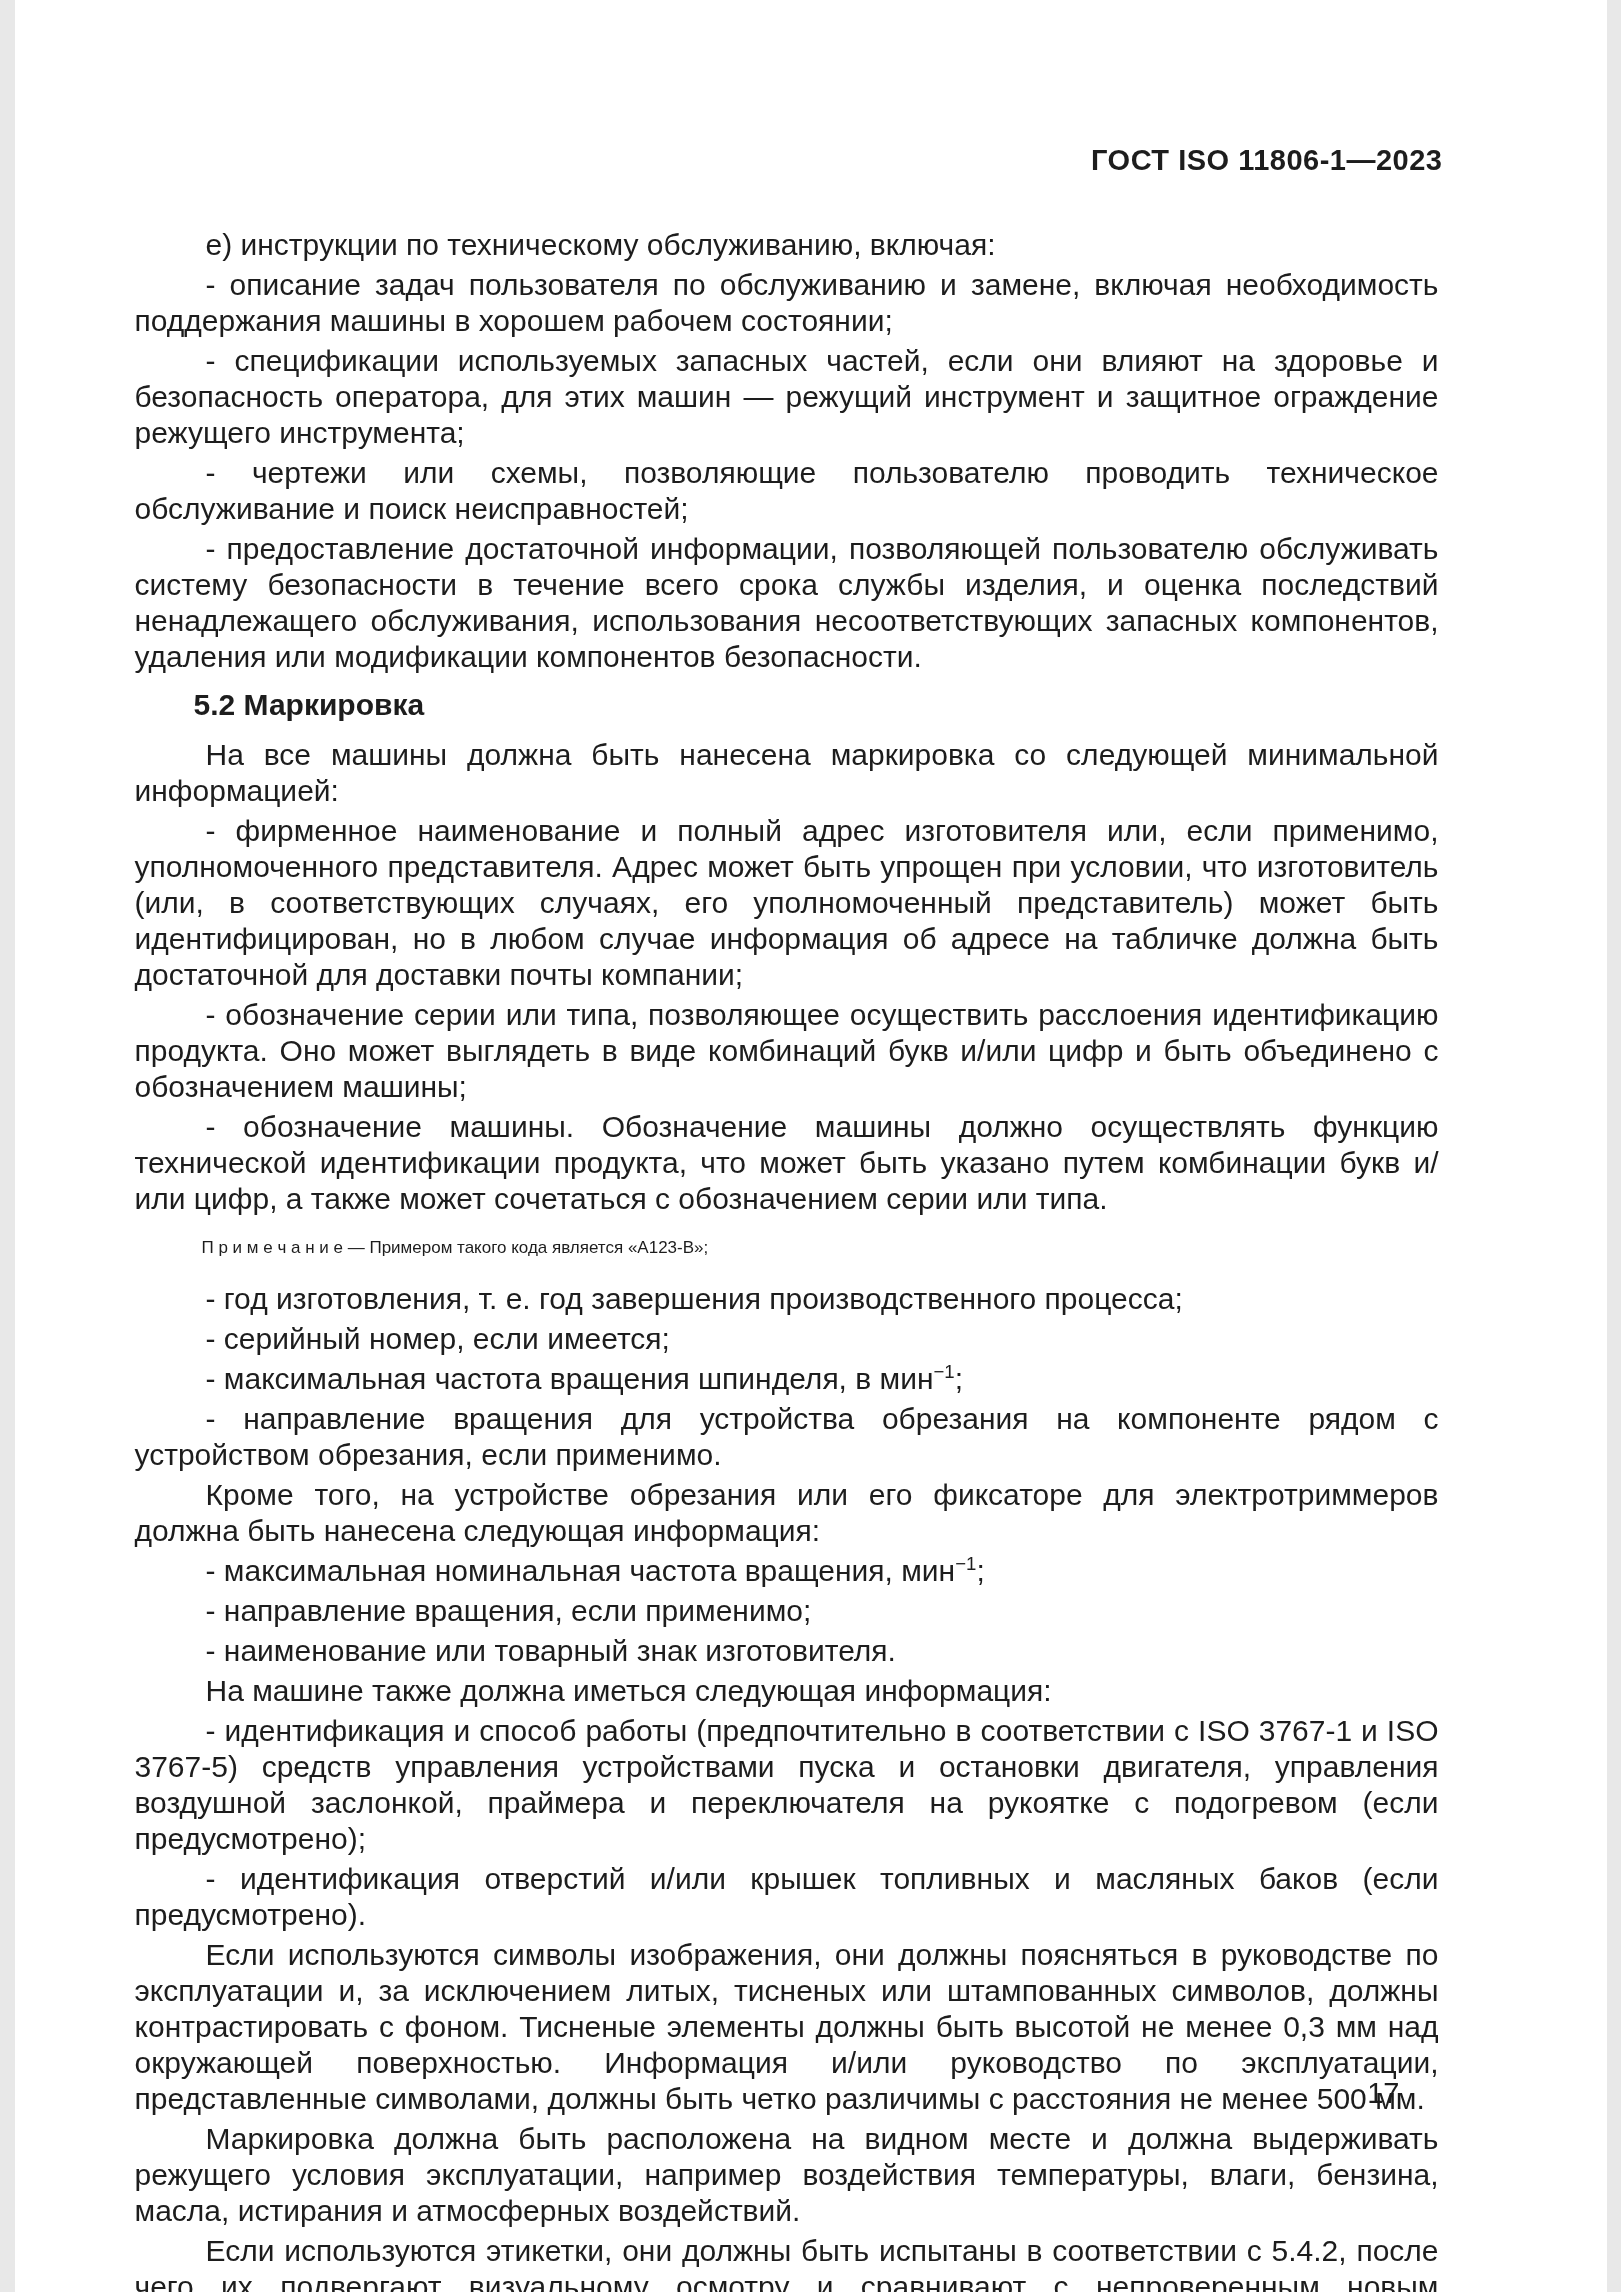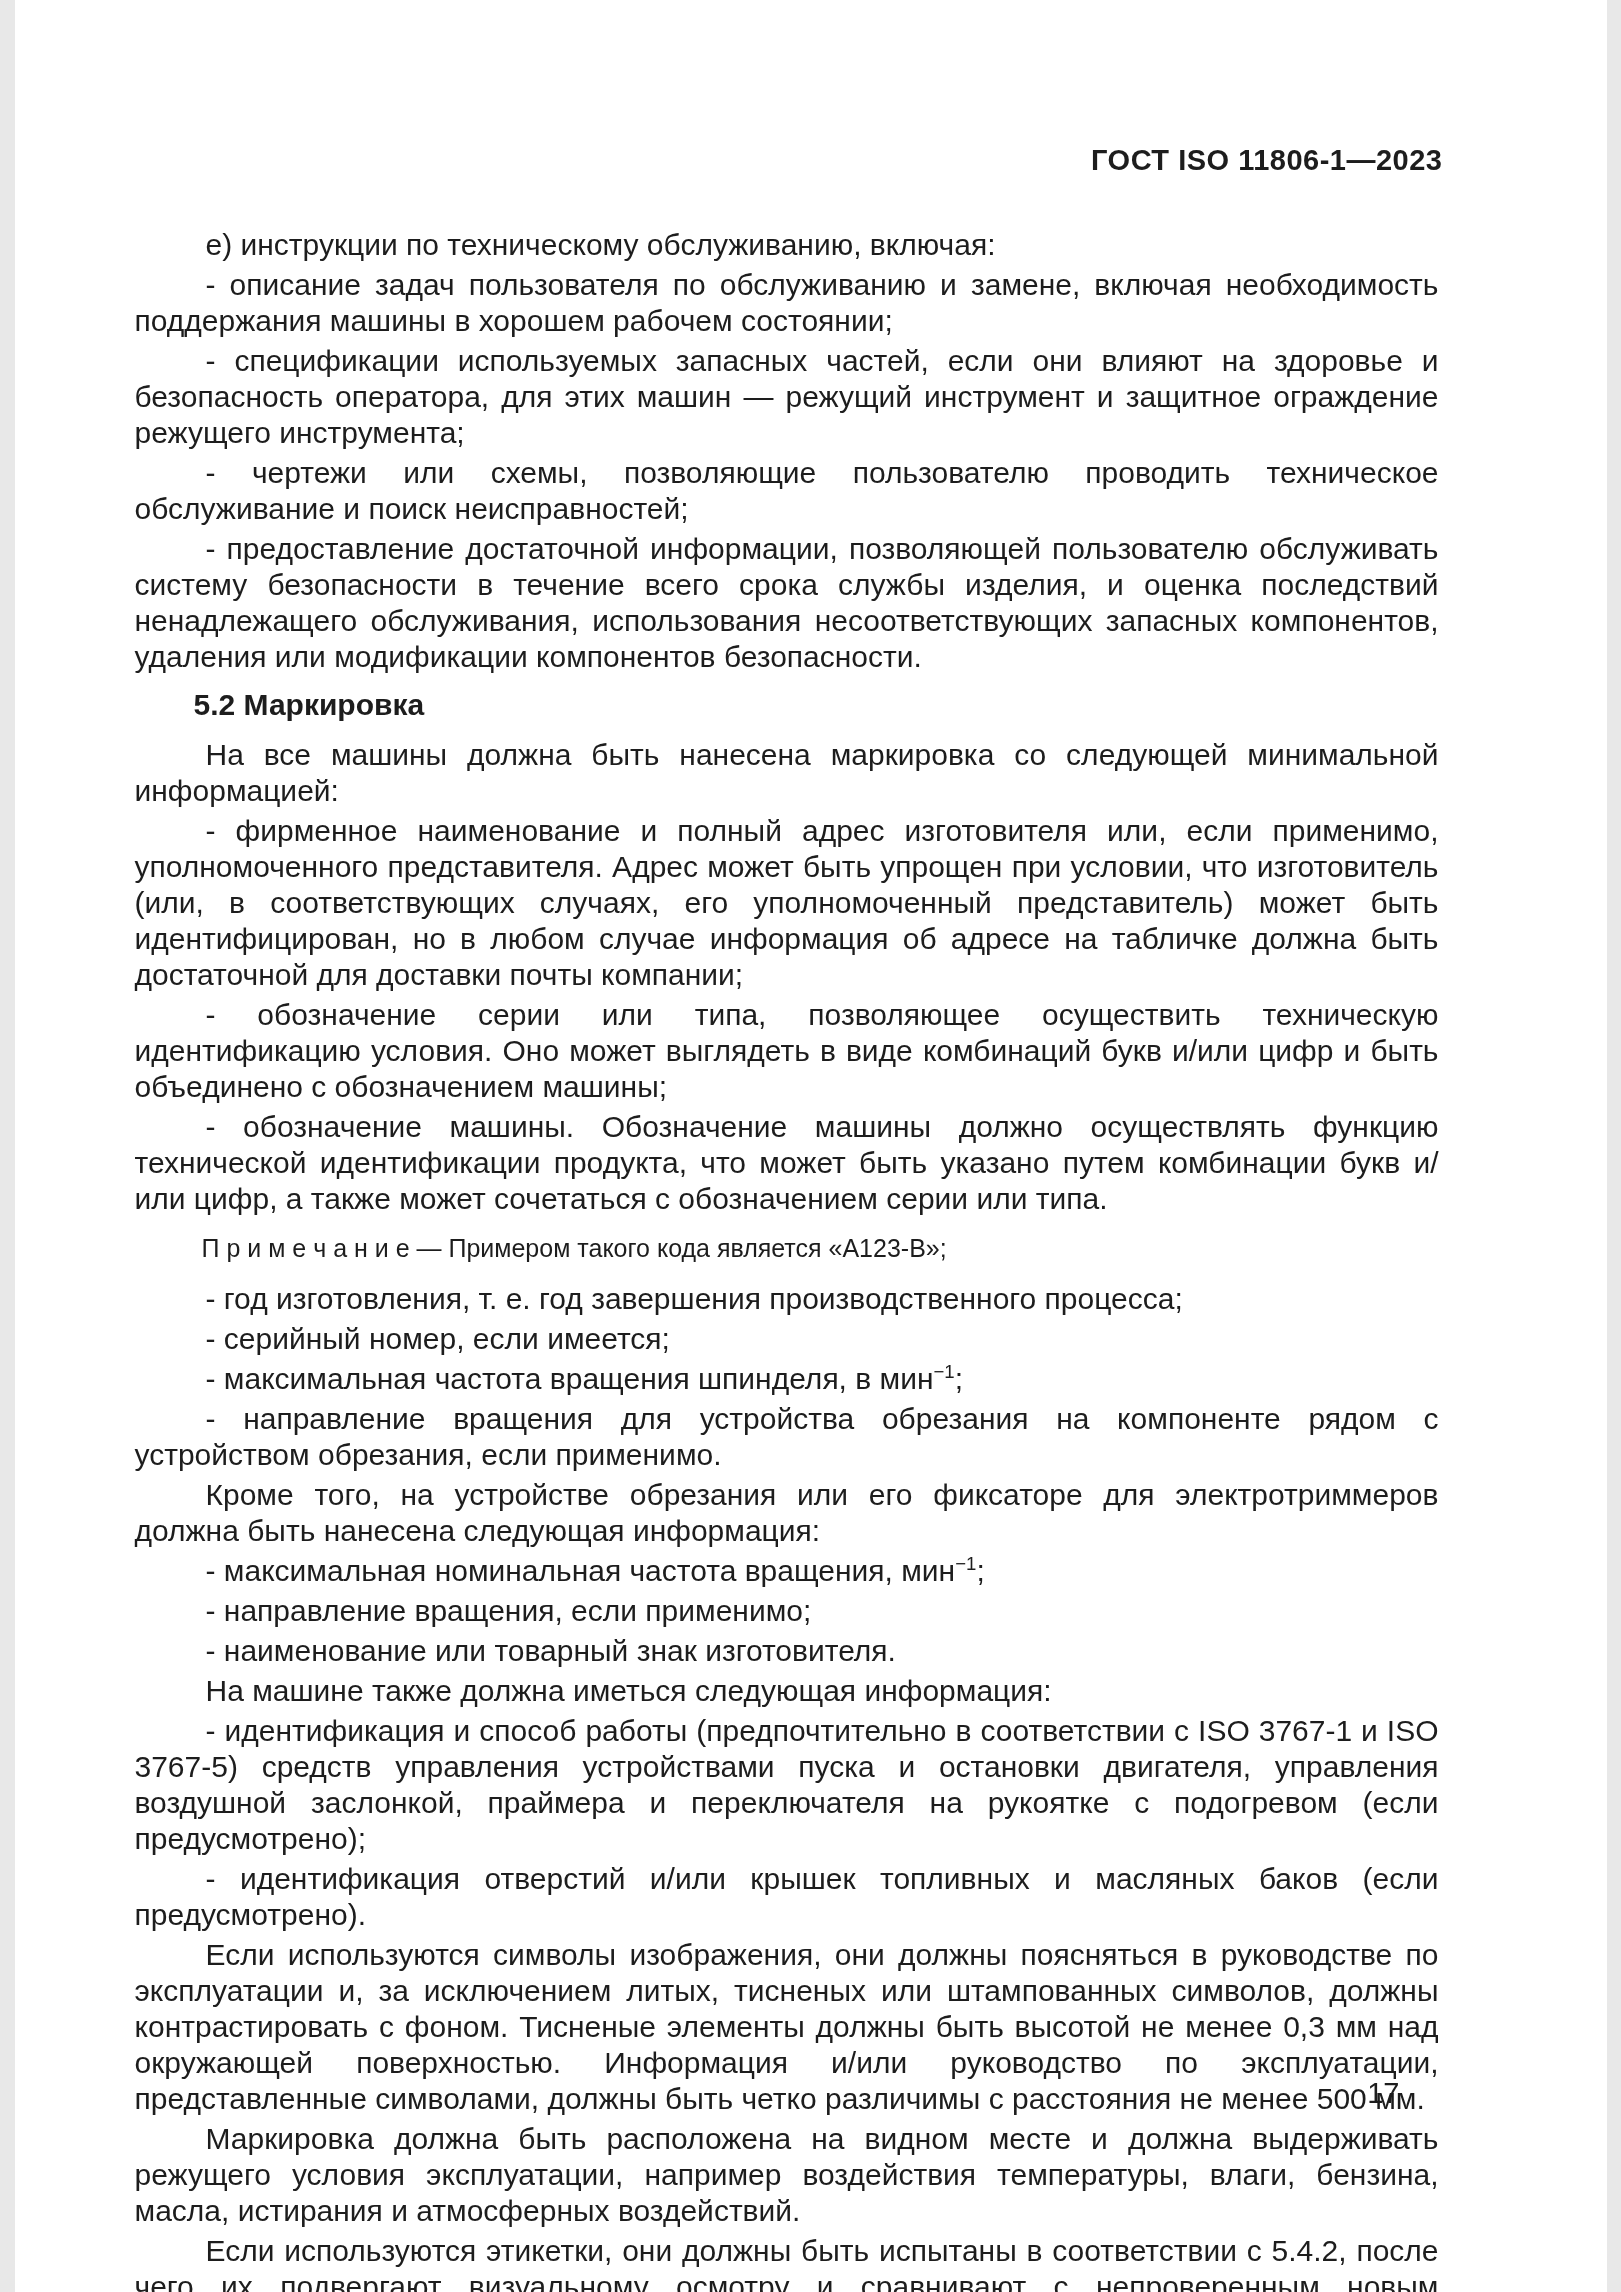--- a/index.html
+++ b/index.html
@@ -35,21 +35,21 @@
     text-indent: 71px;
   }
   .heading {
     margin: 11.8px 0 15.7px 63px;
     font-size: 30px;
     line-height: 35px;
     font-weight: bold;
   }
   .note-par {
     margin: 15.7px 0 17.6px 0;
-    font-size: 25px;
+    font-size: 17px;
     line-height: 30px;
     text-align: justify;
     text-indent: 71px;
   }
   sup {
     font-size: 0.62em;
     line-height: 0;
     vertical-align: super;
   }
   .page-number {
@@ -70,21 +70,21 @@
     </div>
     <div>
         <p class="body-par"><span>е) инструкции по техническому обслуживанию, включая:</span></p>
         <p class="body-par"><span>- описание задач пользователя по обслуживанию и замене, включая необходимость поддержания машины в хорошем рабочем состоянии;</span></p>
         <p class="body-par"><span>- спецификации используемых запасных частей, если они влияют на здоровье и безопасность оператора, для этих машин — режущий инструмент и защитное ограждение режущего инструмента;</span></p>
         <p class="body-par"><span>- чертежи или схемы, позволяющие пользователю проводить техническое обслуживание и поиск неисправностей;</span></p>
         <p class="body-par"><span>- предоставление достаточной информации, позволяющей пользователю обслуживать систему безопасности в течение всего срока службы изделия, и оценка последствий ненадлежащего обслуживания, использования несоответствующих запасных компонентов, удаления или модификации компонентов безопасности.</span></p>
         <h2 class="heading"><span>5.2 Маркировка</span></h2>
         <p class="body-par"><span>На все машины должна быть нанесена маркировка со следующей минимальной информацией:</span></p>
         <p class="body-par"><span>- фирменное наименование и полный адрес изготовителя или, если применимо, уполномоченного представителя. Адрес может быть упрощен при условии, что изготовитель (или, в соответствующих случаях, его уполномоченный представитель) может быть идентифицирован, но в любом случае информация об адресе на табличке должна быть достаточной для доставки почты компании;</span></p>
-        <p class="body-par"><span>- обозначение серии или типа, позволяющее осуществить техническую идентификацию условия. Оно может выглядеть в виде комбинаций букв и/или цифр и быть объединено с обозначением машины;</span></p>
+        <p class="body-par"><span>- обозначение серии или типа, позволяющее осуществить расслоения идентификацию продукта. Оно может выглядеть в виде комбинаций букв и/или цифр и быть объединено с обозначением машины;</span></p>
         <p class="body-par"><span>- обозначение машины. Обозначение машины должно осуществлять функцию технической идентификации продукта, что может быть указано путем комбинации букв и/или цифр, а также может сочетаться с обозначением серии или типа.</span></p>
         <p class="note-par"><span>П р и м е ч а н и е  — Примером такого кода является «А123-В»;</span></p>
         <p class="body-par"><span>- год изготовления, т. е. год завершения производственного процесса;</span></p>
         <p class="body-par"><span>- серийный номер, если имеется;</span></p>
         <p class="body-par"><span>- максимальная частота вращения шпинделя, в мин</span><sup>−1</sup><span>;</span></p>
         <p class="body-par"><span>- направление вращения для устройства обрезания на компоненте рядом с устройством обрезания, если применимо.</span></p>
         <p class="body-par"><span>Кроме того, на устройстве обрезания или его фиксаторе для электротриммеров должна быть нанесена следующая информация:</span></p>
         <p class="body-par"><span>- максимальная номинальная частота вращения, мин</span><sup>−1</sup><span>;</span></p>
         <p class="body-par"><span>- направление вращения, если применимо;</span></p>
         <p class="body-par"><span>- наименование или товарный знак изготовителя.</span></p>

